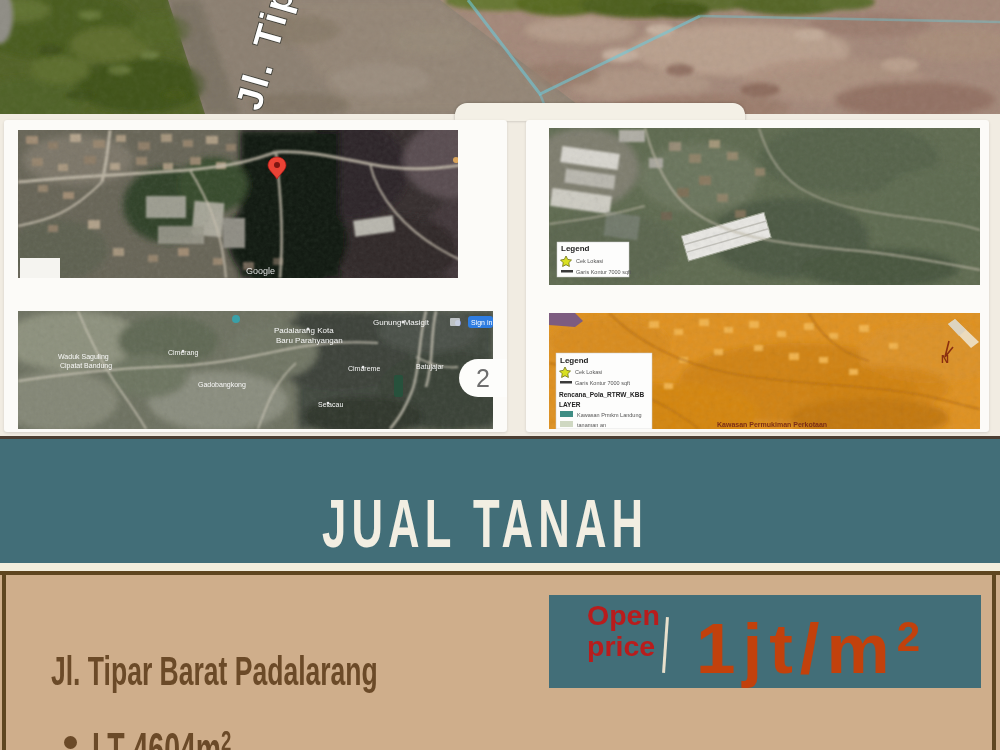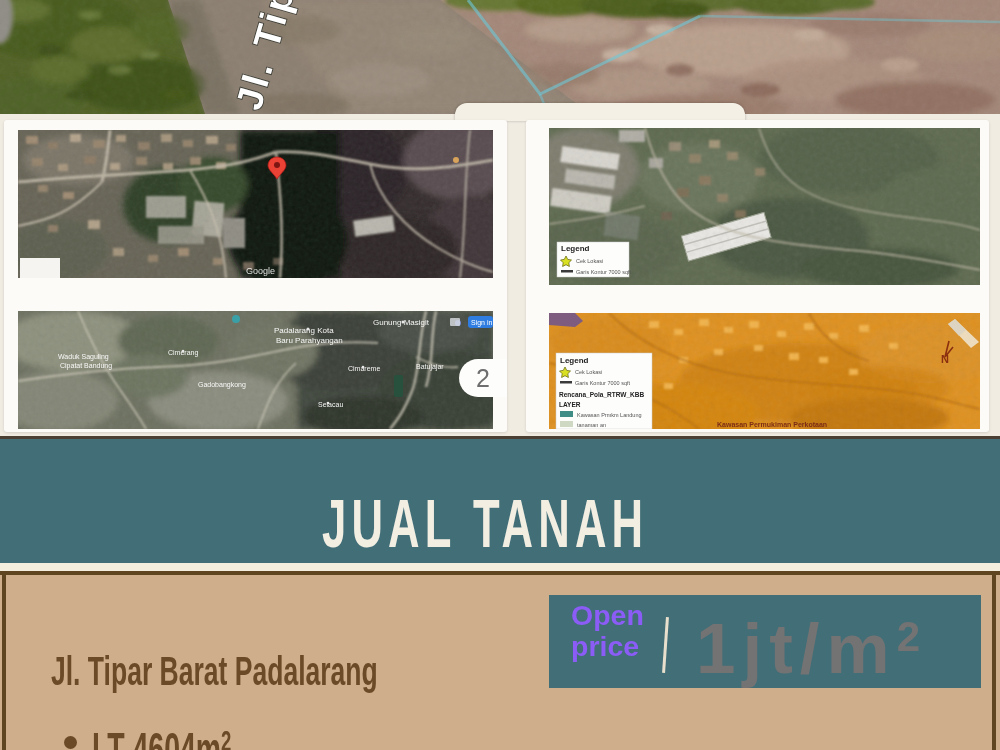--- a/index.html
+++ b/index.html
@@ -109,21 +109,21 @@
 </div>
 
 <div class="abs" style="left:0;top:114px;width:1000px;height:325px;background:#f1ece2;"></div>
 
 <div class="abs" style="left:455px;top:103px;width:290px;height:18px;background:#f4f0e6;border-radius:12px 12px 0 0;box-shadow:0 0 3px rgba(0,0,0,0.25);"></div>
 
 <div class="abs" style="left:4px;top:120px;width:503px;height:312px;background:#fcfbf8;border-radius:3px;box-shadow:0 1px 3px rgba(0,0,0,0.12);"></div>
 
 <div class="abs" style="left:526px;top:120px;width:463px;height:312px;background:#fcfbf8;border-radius:3px;box-shadow:0 1px 3px rgba(0,0,0,0.12);"></div>
 
-<div class="abs" id="map1" style="left:18px;top:130px;width:475px;height:148px;overflow:hidden;">
+<div class="abs" id="map1" style="left:18px;top:130px;width:440px;height:148px;overflow:hidden;">
 <svg width="475" height="148" xmlns="http://www.w3.org/2000/svg">
   <defs>
     <filter id="m1n">
           <feTurbulence type="fractalNoise" baseFrequency="0.25" numOctaves="3" seed="11" stitchTiles="stitch"></feTurbulence>
           <feColorMatrix type="saturate" values="0"></feColorMatrix>
         </filter>
     <filter id="m1b">
           <feGaussianBlur stdDeviation="3"></feGaussianBlur>
         </filter>
     <filter id="m1b1">
@@ -452,25 +452,25 @@
 <div class="abs" style="left:0;top:571px;width:1000px;height:179px;background:#cfae8b;"></div>
 
 <div class="abs" style="left:0;top:571px;width:1000px;height:4px;background:#5f4620;"></div>
 
 <div class="abs" style="left:2px;top:571px;width:4px;height:179px;background:#5f4620;"></div>
 
 <div class="abs" style="left:992px;top:571px;width:4px;height:179px;background:#5f4620;"></div>
 
 <div class="abs" style="left:549px;top:595px;width:432px;height:93px;background:#426e78;"></div>
 
-<div class="abs" style="left:571px;top:600px;width:130px;font-size:28.5px;font-weight:bold;color:#8b5cf6;line-height:30.5px;">Open<br>price</div>
+<div class="abs" style="left:587px;top:600px;width:130px;font-size:28.5px;font-weight:bold;color:#b91c1c;line-height:30.5px;">Open<br>price</div>
 
 <div class="abs" style="left:664px;top:617px;width:3px;height:56px;background:#e8e0cc;transform:rotate(4deg);"></div>
 
-<div class="abs" style="left:696px;top:608px;font-size:71px;font-weight:bold;color:#737373;letter-spacing:7px;white-space:nowrap;">1jt/m<span style="font-size:42px;vertical-align:22px;letter-spacing:0;">2</span></div>
+<div class="abs" style="left:696px;top:608px;font-size:71px;font-weight:bold;color:#c2410c;letter-spacing:7px;white-space:nowrap;">1jt/m<span style="font-size:42px;vertical-align:22px;letter-spacing:0;">2</span></div>
 
 <div class="abs" style="left:51px;top:649px;text-align:center;">
   <span id="addr" style="display:inline-block;font-size:40px;font-weight:bold;color:#6b4a28;white-space:nowrap;transform:scaleX(0.663);transform-origin:left;">Jl. Tipar Barat Padalarang</span>
 </div>
 
 <div class="abs" style="left:64px;top:736px;width:13px;height:13px;border-radius:50%;background:#6b4a28;"></div>
 
 <div class="abs" style="left:92px;top:722px;">
   <span style="display:inline-block;font-size:46px;font-weight:bold;color:#6b4a28;white-space:nowrap;transform:scaleX(0.618);transform-origin:left;">LT 4604m<span style="font-size:30px;vertical-align:14px;">2</span></span>
 </div>

